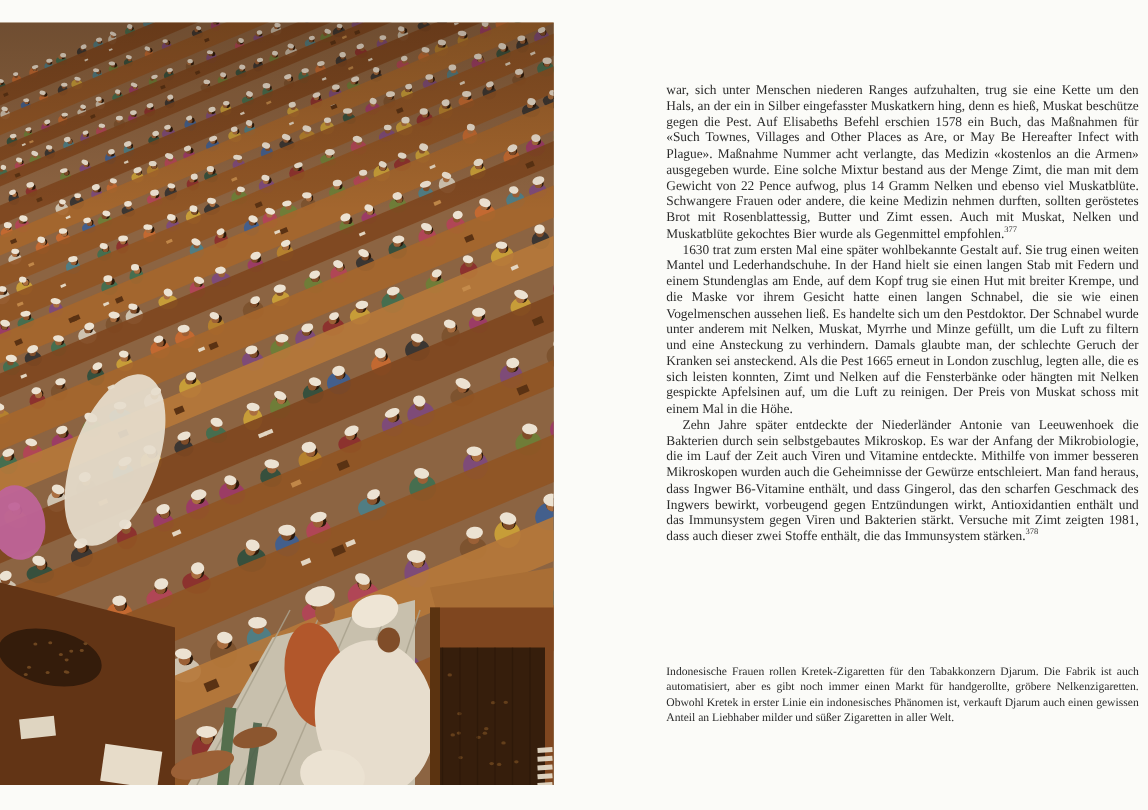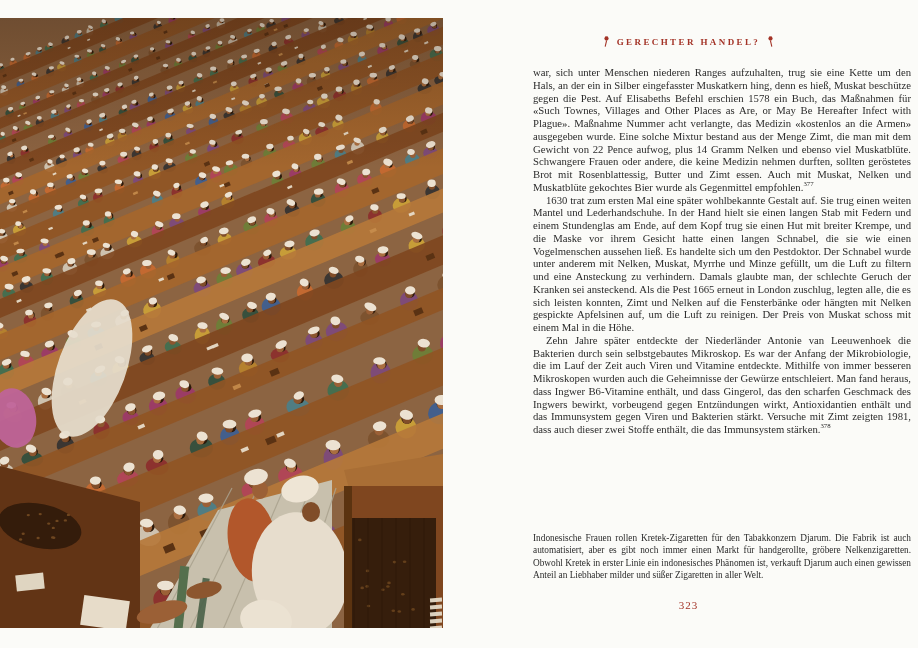--- a/index.html
+++ b/index.html
@@ -1594,37 +1594,23 @@
         <rect x="430.0" y="594.0" width="12.0" height="4.0" fill="#e8e2d2" opacity="0.95" transform="rotate(-4 436.0 596.0)"></rect>
         <rect x="430.0" y="601.0" width="12.0" height="4.0" fill="#e8e2d2" opacity="0.95" transform="rotate(-4 436.0 603.0)"></rect>
         <rect x="430.0" y="608.0" width="12.0" height="4.0" fill="#e8e2d2" opacity="0.95" transform="rotate(-4 436.0 610.0)"></rect>
         <rect width="443" height="150" fill="url(#gTop)"></rect>
         <rect width="443" height="610" fill="#c06a20" opacity="0.06"></rect>
       </svg>
   </figure>
 
   <div class="right-page">
 
-    <header class="running-head">
-      <svg class="orn" viewBox="0 0 7 11">
-        <circle cx="3.5" cy="2.6" r="2.1" fill="#a33327"></circle>
-        <path d="M2.2 1.2 L3.5 0 L4.8 1.2" stroke="#a33327" stroke-width="0.9" fill="none"></path>
-        <path d="M3.5 4.6 C3.3 6.5 2.6 8.2 2.2 10.6" stroke="#a33327" stroke-width="1.1" fill="none"></path>
-      </svg>
-      <span>GERECHTER HANDEL?</span>
-      <svg class="orn" viewBox="0 0 7 11" style="transform:scaleX(-1)">
-        <circle cx="3.5" cy="2.6" r="2.1" fill="#a33327"></circle>
-        <path d="M2.2 1.2 L3.5 0 L4.8 1.2" stroke="#a33327" stroke-width="0.9" fill="none"></path>
-        <path d="M3.5 4.6 C3.3 6.5 2.6 8.2 2.2 10.6" stroke="#a33327" stroke-width="1.1" fill="none"></path>
-      </svg>
-    </header>
 
     <div class="body-text">
       <p><span>war, sich unter Menschen niederen Ranges aufzuhalten, trug sie eine Kette um den Hals, an der ein in Silber eingefasster Muskatkern hing, denn es hieß, Muskat beschütze gegen die Pest. Auf Elisabeths Befehl erschien 1578 ein Buch, das Maßnahmen für «Such Townes, Villages and Other Places as Are, or May Be Hereafter Infect with Plague». Maßnahme Nummer acht verlangte, das Medizin «kostenlos an die Armen» ausgegeben wurde. Eine solche Mixtur bestand aus der Menge Zimt, die man mit dem Gewicht von 22 Pence aufwog, plus 14 Gramm Nelken und ebenso viel Muskatblüte. Schwangere Frauen oder andere, die keine Medizin nehmen durften, sollten geröstetes Brot mit Rosenblattessig, Butter und Zimt essen. Auch mit Muskat, Nelken und Muskatblüte gekochtes Bier wurde als Gegenmittel empfohlen.</span><sup>377</sup></p>
       <p class="indent"><span>1630 trat zum ersten Mal eine später wohlbekannte Gestalt auf. Sie trug einen weiten Mantel und Lederhandschuhe. In der Hand hielt sie einen langen Stab mit Federn und einem Stundenglas am Ende, auf dem Kopf trug sie einen Hut mit breiter Krempe, und die Maske vor ihrem Gesicht hatte einen langen Schnabel, die sie wie einen Vogelmenschen aussehen ließ. Es handelte sich um den Pestdoktor. Der Schnabel wurde unter anderem mit Nelken, Muskat, Myrrhe und Minze gefüllt, um die Luft zu filtern und eine Ansteckung zu verhindern. Damals glaubte man, der schlechte Geruch der Kranken sei ansteckend. Als die Pest 1665 erneut in London zuschlug, legten alle, die es sich leisten konnten, Zimt und Nelken auf die Fensterbänke oder hängten mit Nelken gespickte Apfelsinen auf, um die Luft zu reinigen. Der Preis von Muskat schoss mit einem Mal in die Höhe.</span></p>
       <p class="indent"><span>Zehn Jahre später entdeckte der Niederländer Antonie van Leeuwenhoek die Bakterien durch sein selbstgebautes Mikroskop. Es war der Anfang der Mikrobiologie, die im Lauf der Zeit auch Viren und Vitamine entdeckte. Mithilfe von immer besseren Mikroskopen wurden auch die Geheimnisse der Gewürze entschleiert. Man fand heraus, dass Ingwer B6-Vitamine enthält, und dass Gingerol, das den scharfen Geschmack des Ingwers bewirkt, vorbeugend gegen Entzündungen wirkt, Antioxidantien enthält und das Immunsystem gegen Viren und Bakterien stärkt. Versuche mit Zimt zeigten 1981, dass auch dieser zwei Stoffe enthält, die das Immunsystem stärken.</span><sup>378</sup></p>
     </div>
 
     <p class="caption">Indonesische Frauen rollen Kretek-Zigaretten für den Tabakkonzern Djarum. Die Fabrik ist auch automatisiert, aber es gibt noch immer einen Markt für handgerollte, gröbere Nelkenzigaretten. Obwohl Kretek in erster Linie ein indonesisches Phänomen ist, verkauft Djarum auch einen gewissen Anteil an Liebhaber milder und süßer Zigaretten in aller Welt.</p>
 
-    <div class="folio">323</div>
   </div>
 </div>
 
 </body></html>

